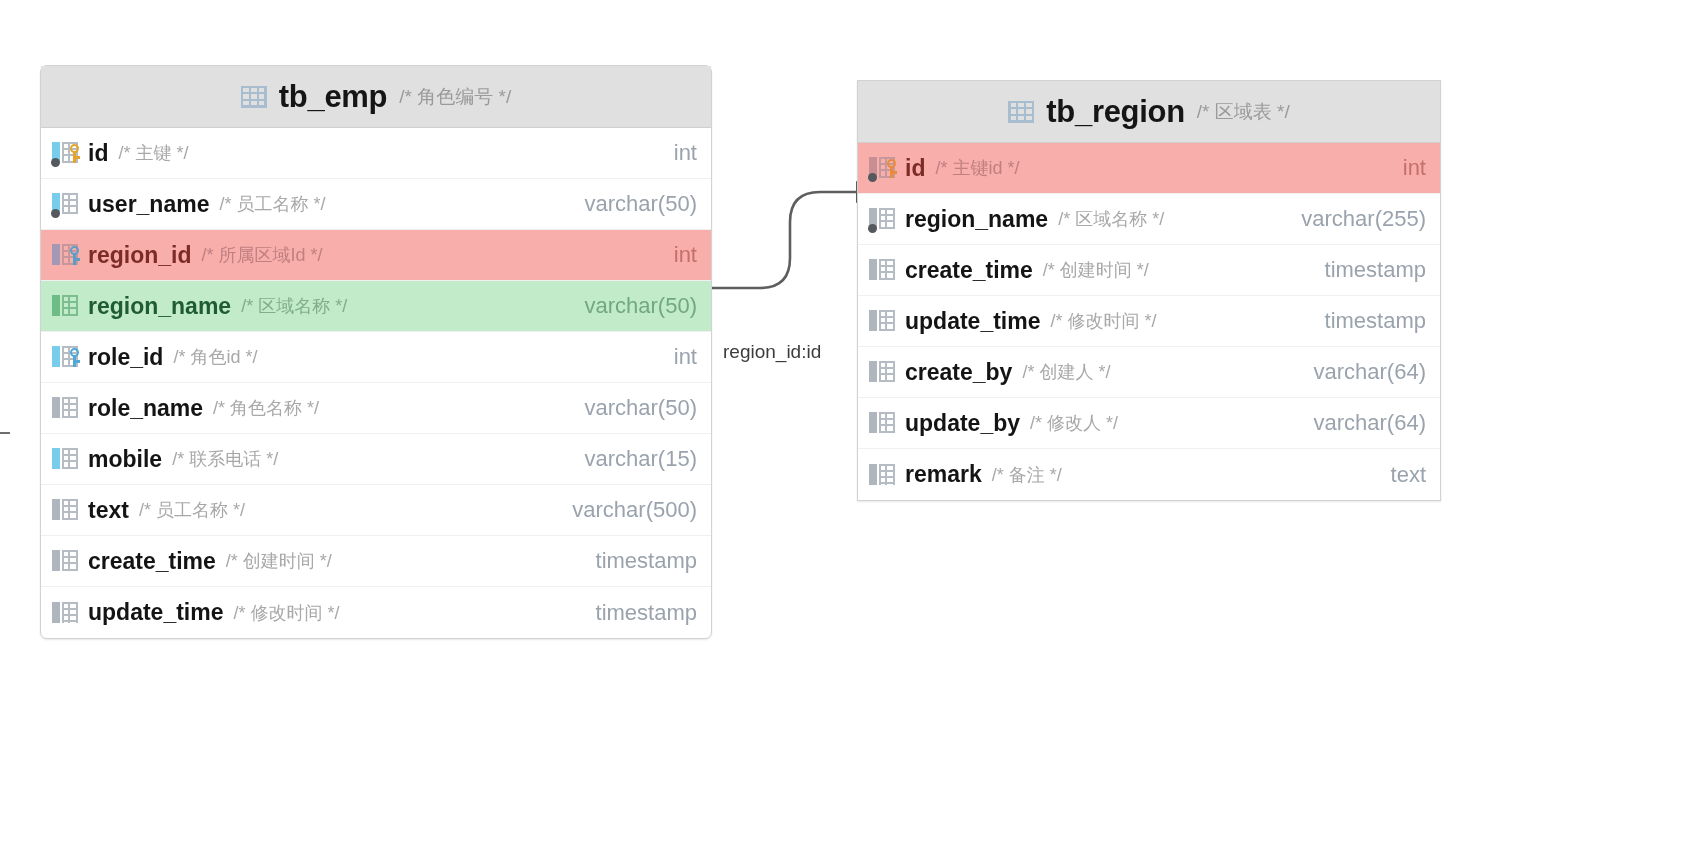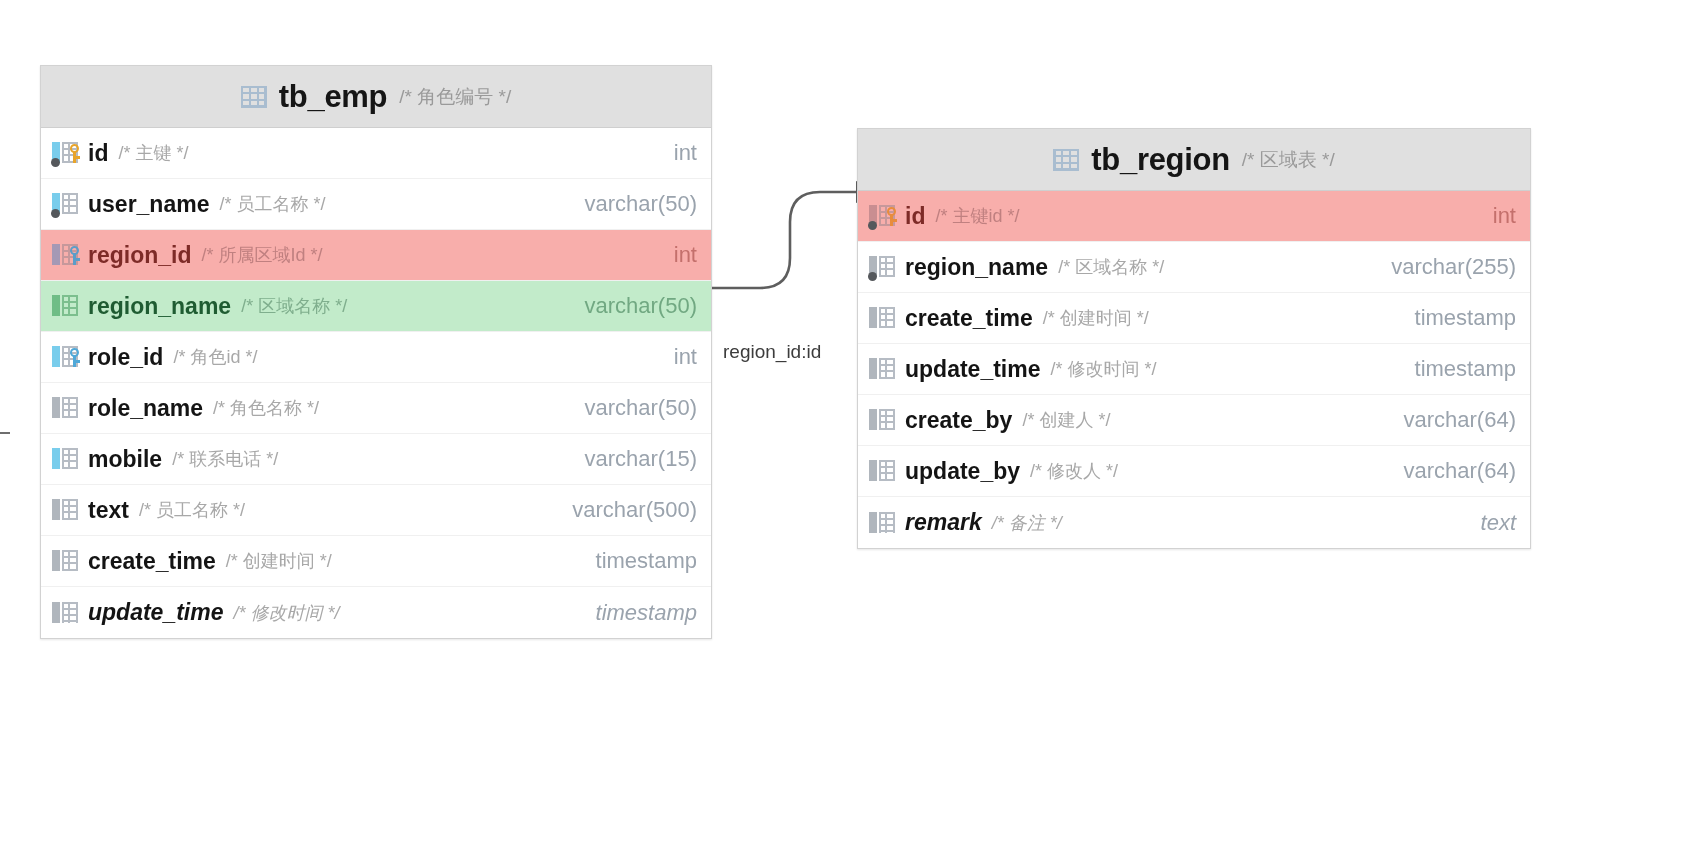--- a/index.html
+++ b/index.html
@@ -83,21 +83,21 @@
   
   .row {
     display: flex;
     align-items: center;
     height: 51px;
     padding: 0 14px 0 10px;
     box-sizing: border-box;
     border-bottom: 1px solid #f0f0f0;
     position: relative;
   }
-  .row:last-child { border-bottom: none; font-style: italic; }
+  .row:last-child { border-bottom: none; }
   .row.hl-red  { background: #f8aeab; }
   .row.hl-green{ background: #c2ebca; }
 
   .row-icon {
     width: 30px;
     height: 28px;
     position: relative;
     flex: 0 0 auto;
     margin-right: 7px;
   }
@@ -220,21 +220,21 @@
 
   <div class="edge-stub" style="left:0px; top:432px; width:10px;"></div>
 
   <svg id="connector-layer" viewBox="0 0 1698 843" xmlns="http://www.w3.org/2000/svg">
     <path d="M 651 288 L 760 288 Q 790 288 790 258 L 790 222 Q 790 192 820 192 L 856 192" fill="none" stroke="#5e5e5e" stroke-width="2.6"></path>
     <polygon points="856,181 884,192 856,203" fill="#5e5e5e"></polygon>
   </svg>
 
   <div class="rel-label" style="left:723px; top:341px;">region_id:id</div>
 
-  <div class="table-card" style="left:40px; top:65px; width:672px;">
+  <div class="table-card" style="left:40px; top:65px; width:672px;border-radius:7px;">
     <div class="table-header">
       <span class="grid-icon">
         <i style="left:0;top:0;width:26px;height:2.5px;"></i>
         <i style="left:0;top:0;width:2.5px;height:22px;"></i>
         <i style="left:23.5px;top:0;width:2.5px;height:22px;"></i>
         <i style="left:0;top:19.5px;width:26px;height:2.5px;"></i>
         <i style="left:0;top:6.5px;width:26px;height:2px;"></i>
         <i style="left:0;top:13px;width:26px;height:2px;"></i>
         <i style="left:8px;top:0;width:2px;height:22px;"></i>
         <i style="left:16px;top:0;width:2px;height:22px;"></i>
@@ -426,21 +426,21 @@
               <i style="left:6px;top:0;width:2px;height:21px;"></i>
             </span>
           </span>
           <span class="col-name">update_time</span>
           <span class="col-comment">/* 修改时间 */</span>
           <span class="col-type">timestamp</span>
         </div>
       </div>
   </div>
 
-  <div class="table-card" style="left:857px; top:80px; width:674px;margin-top:48px;">
+  <div class="table-card" style="left:857px; top:80px; width:584px;">
     <div class="table-header">
       <span class="grid-icon">
         <i style="left:0;top:0;width:26px;height:2.5px;"></i>
         <i style="left:0;top:0;width:2.5px;height:22px;"></i>
         <i style="left:23.5px;top:0;width:2.5px;height:22px;"></i>
         <i style="left:0;top:19.5px;width:26px;height:2.5px;"></i>
         <i style="left:0;top:6.5px;width:26px;height:2px;"></i>
         <i style="left:0;top:13px;width:26px;height:2px;"></i>
         <i style="left:8px;top:0;width:2px;height:22px;"></i>
         <i style="left:16px;top:0;width:2px;height:22px;"></i>

